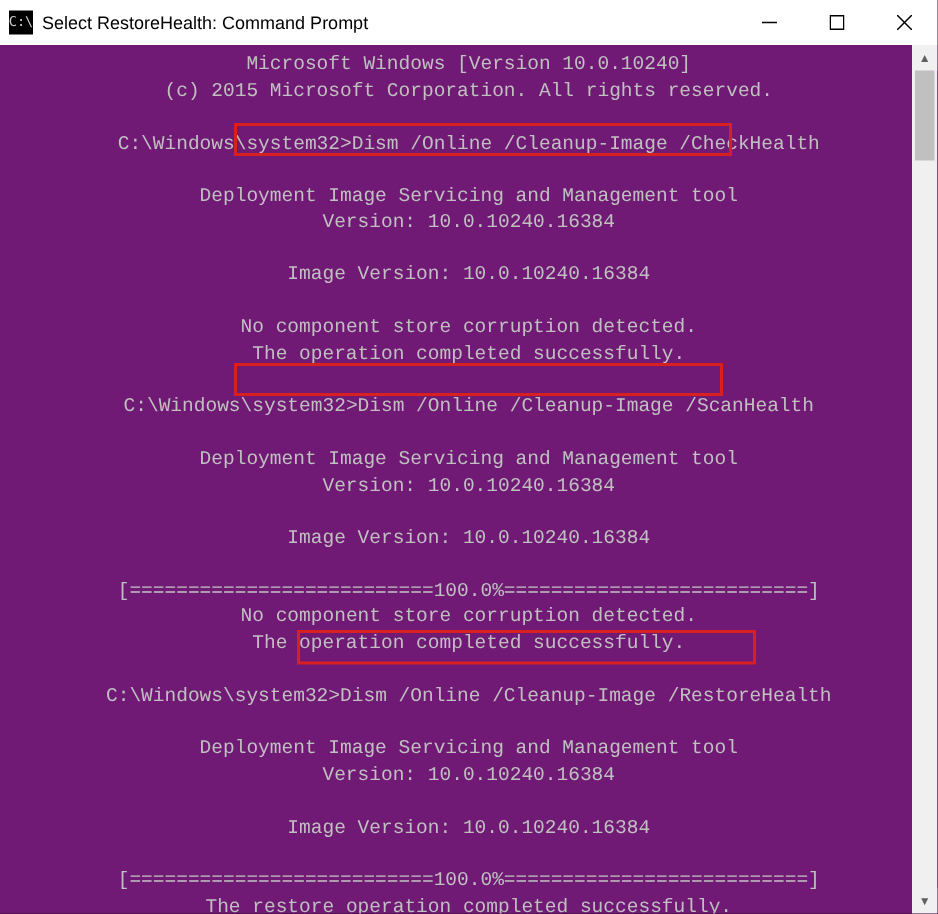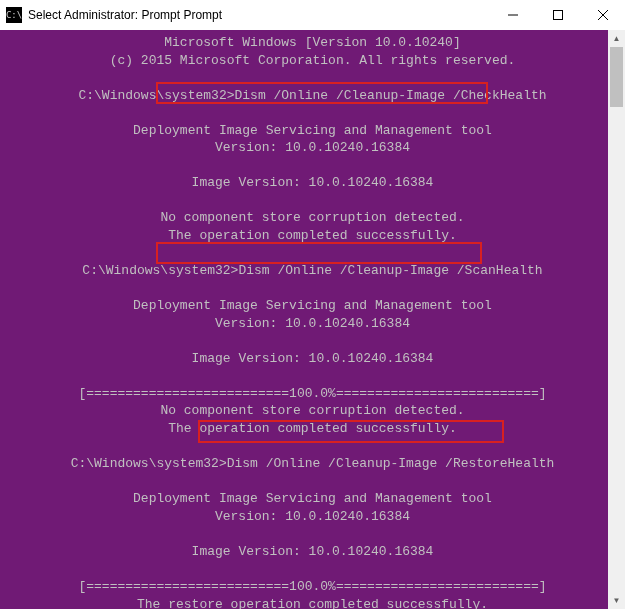--- a/index.html
+++ b/index.html
@@ -112,21 +112,21 @@
     }
     .scroll-arrow { font-size: 8px; color: #606060; }
   </style>
 </head>
 <body>
 
 <div class="titlebar">
   <div class="titlebar-icon">
     <span class="titlebar-icon-inner">C:\</span>
   </div>
-  <span class="titlebar-text">Select Administrator: Prompt Prompt</span>
+  <span class="titlebar-text">Select RestoreHealth: Command Prompt</span>
   <div class="window-controls">
     <div class="window-control">
       <svg viewBox="0 0 10 10">
           <line x1="0" y1="5" x2="10" y2="5" stroke="#000" stroke-width="1"></line>
         </svg>
     </div>
     <div class="window-control">
       <svg viewBox="0 0 10 10">
           <rect x="0.5" y="0.5" width="9" height="9" fill="none" stroke="#000" stroke-width="1"></rect>
         </svg>

